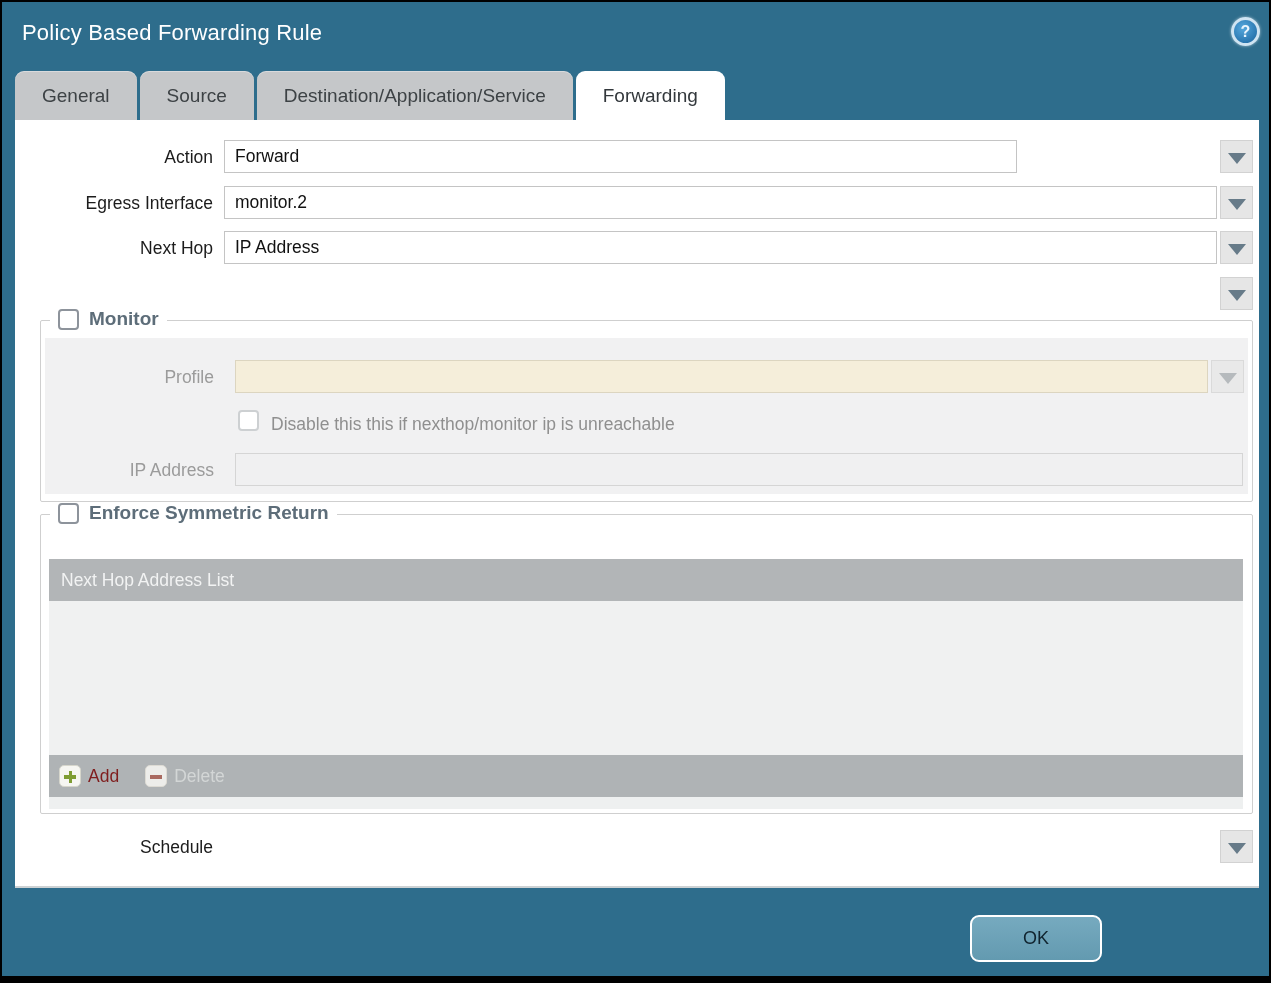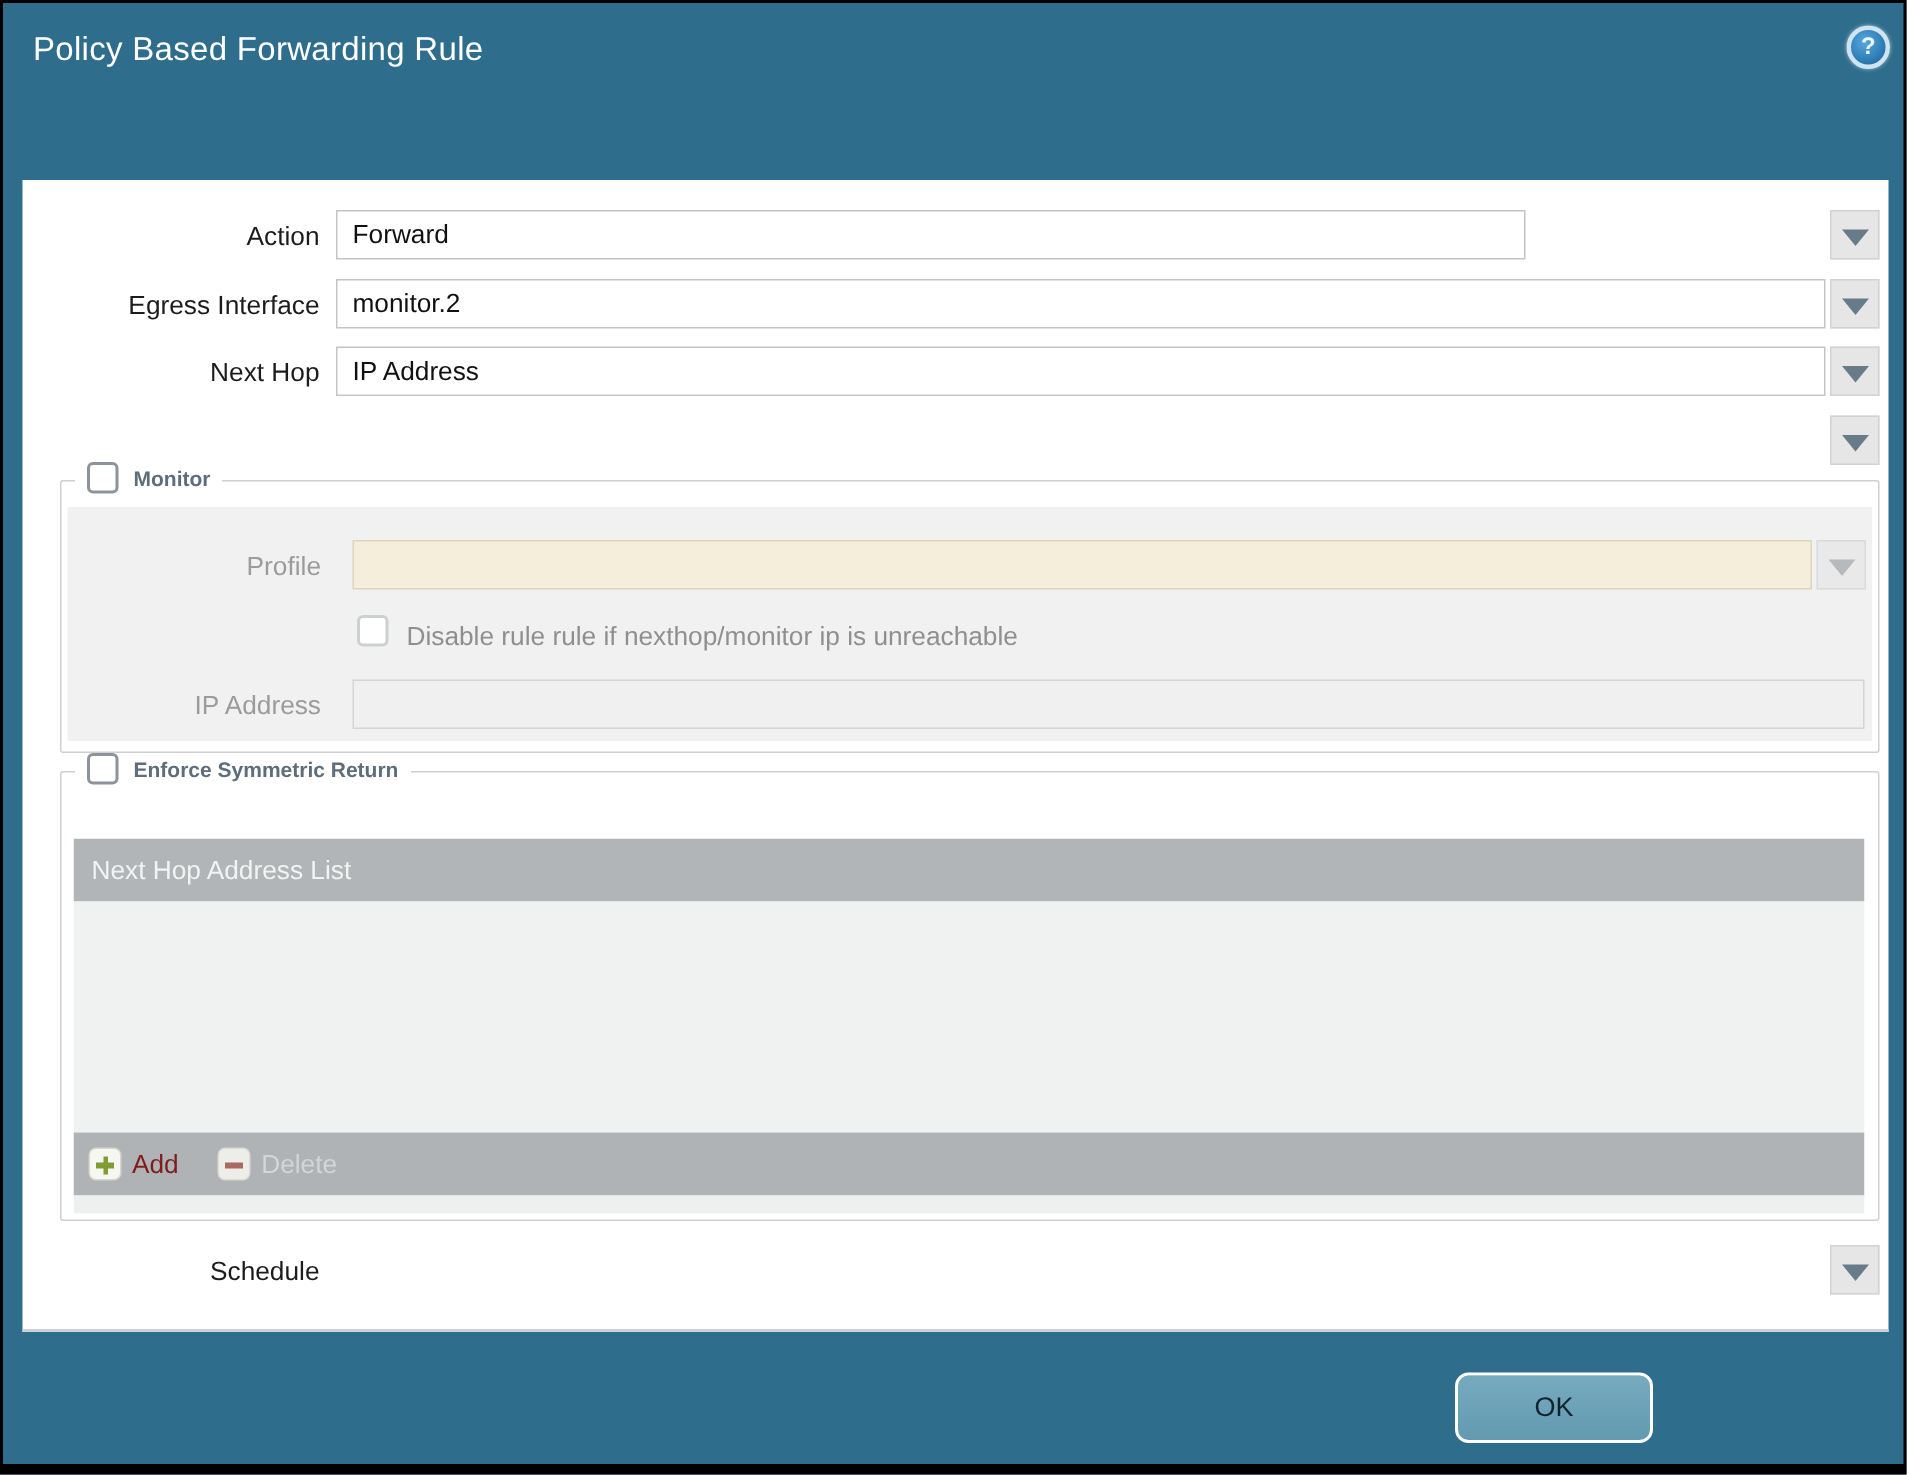--- a/index.html
+++ b/index.html
@@ -43,21 +43,21 @@
     content:""; position:absolute; left:7px; top:12px;
     border-left:9px solid transparent; border-right:9px solid transparent; border-top:11px solid #677b89;
   }
   .ddbtn.disabled::after { border-top-color:#b6babd; }
   
   .fset { position:absolute; border:1px solid #cfcfcf; border-radius:2px; }
   .legend {
     position:absolute; top:-13px; left:9px; background:#ffffff; padding:0 8px;
     display:flex; align-items:center; gap:10px;
   }
-  .legend .cap { font-size:14px; font-weight:bold; color:#5d6d79; }
+  .legend .cap { font-size:19px; font-weight:bold; color:#5d6d79; }
   .chk {
     width:21px; height:21px; background:#fff; border:2.5px solid #8d939b; border-radius:4px; cursor:pointer;
   }
   .chk.light { border-color:#cdd0d2; border-width:2px; }
   .panel { position:absolute; left:4px; right:4px; top:17px; bottom:7px; background:#f1f1f2; }
   .glabel { position:absolute; text-align:right; font-size:17.5px; color:#9b9b9b; }
   
   .ntable { position:absolute; overflow:hidden; }
   .thead { height:42px; background:#b2b5b7; color:#f2f3f3; font-size:17.5px; line-height:42px; padding-left:12px; }
   .tbody { height:154px; background:#f0f1f1; }
@@ -84,20 +84,26 @@
   .btn.cancel { left:1112px; width:130px; background:linear-gradient(#cfd1d3,#c2c4c6); color:#161616; }
 </style>
 </head>
 <body>
 
 <div class="dialog">
 
   <div class="title">Policy Based Forwarding Rule</div>
   <div class="help">?</div>
 
+  <div class="tabs">
+    <div class="tab">General</div>
+    <div class="tab">Source</div>
+    <div class="tab">Destination/Application/Service</div>
+    <div class="tab active">Forwarding</div>
+  </div>
 
   <div class="content">
 
     <div class="flabel" style="left:0;top:27px;">Action</div>
     <div class="fvalue" style="left:209px;top:20px;width:793px;">Forward</div>
     <div class="ddbtn" style="left:1205px;top:20px;"></div>
 
     <div class="flabel" style="left:0;top:73px;">Egress Interface</div>
     <div class="fvalue" style="left:209px;top:66px;width:993px;">monitor.2</div>
     <div class="ddbtn" style="left:1205px;top:66px;"></div>
@@ -113,21 +119,21 @@
         <div class="chk"></div>
         <div class="cap">Monitor</div>
       </div>
       <div class="panel"></div>
 
       <div class="glabel" style="left:0;top:46px;width:173px;">Profile</div>
       <div class="fvalue" style="left:194px;top:39px;width:973px;background:#f5eeda;border-color:#dcd5c0;"></div>
       <div class="ddbtn disabled" style="left:1170px;top:39px;border-color:#dadada;background:#e9e9e9;"></div>
 
       <div class="chk light" style="position:absolute;left:197px;top:89px;"></div>
-      <div style="position:absolute;left:230px;top:93px;font-size:17.5px;color:#8f8f8f;">Disable rule rule if nexthop/monitor ip is unreachable</div>
+      <div style="position:absolute;left:230px;top:93px;font-size:17.5px;color:#8f8f8f;">Disable this this if nexthop/monitor ip is unreachable</div>
 
       <div class="glabel" style="left:0;top:139px;width:173px;">IP Address</div>
       <div class="fvalue" style="left:194px;top:132px;width:1008px;background:#f0f0f1;border-color:#d5d5d5;"></div>
     </div>
 
     <div class="fset" style="left:25px;top:394px;width:1213px;height:300px;">
       <div class="legend">
         <div class="chk"></div>
         <div class="cap">Enforce Symmetric Return</div>
       </div>

